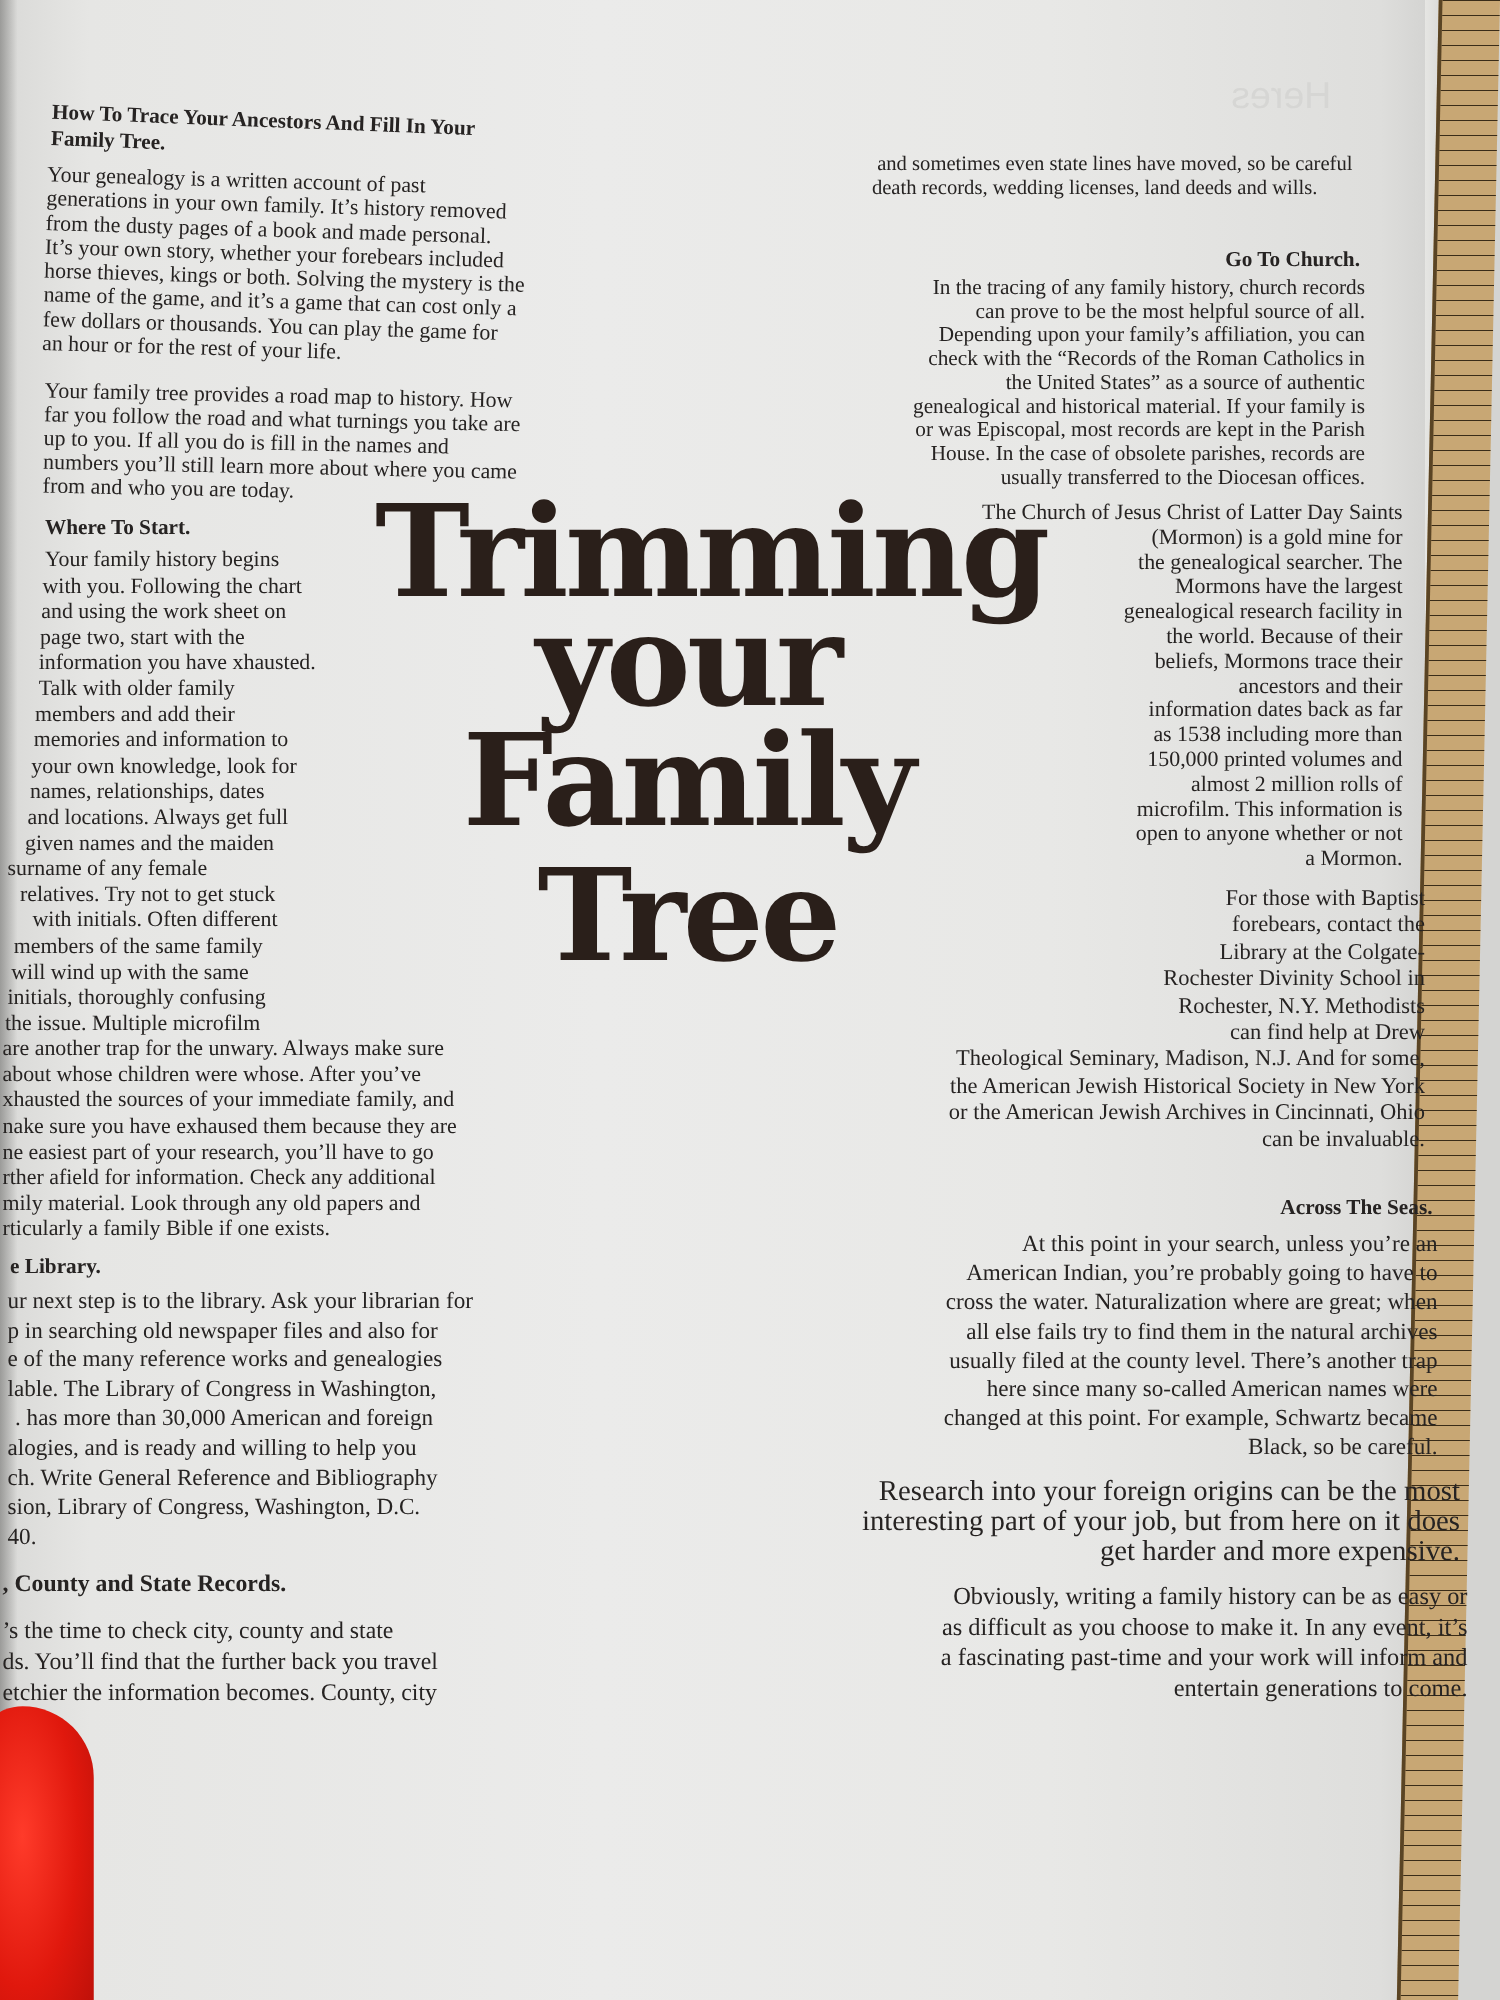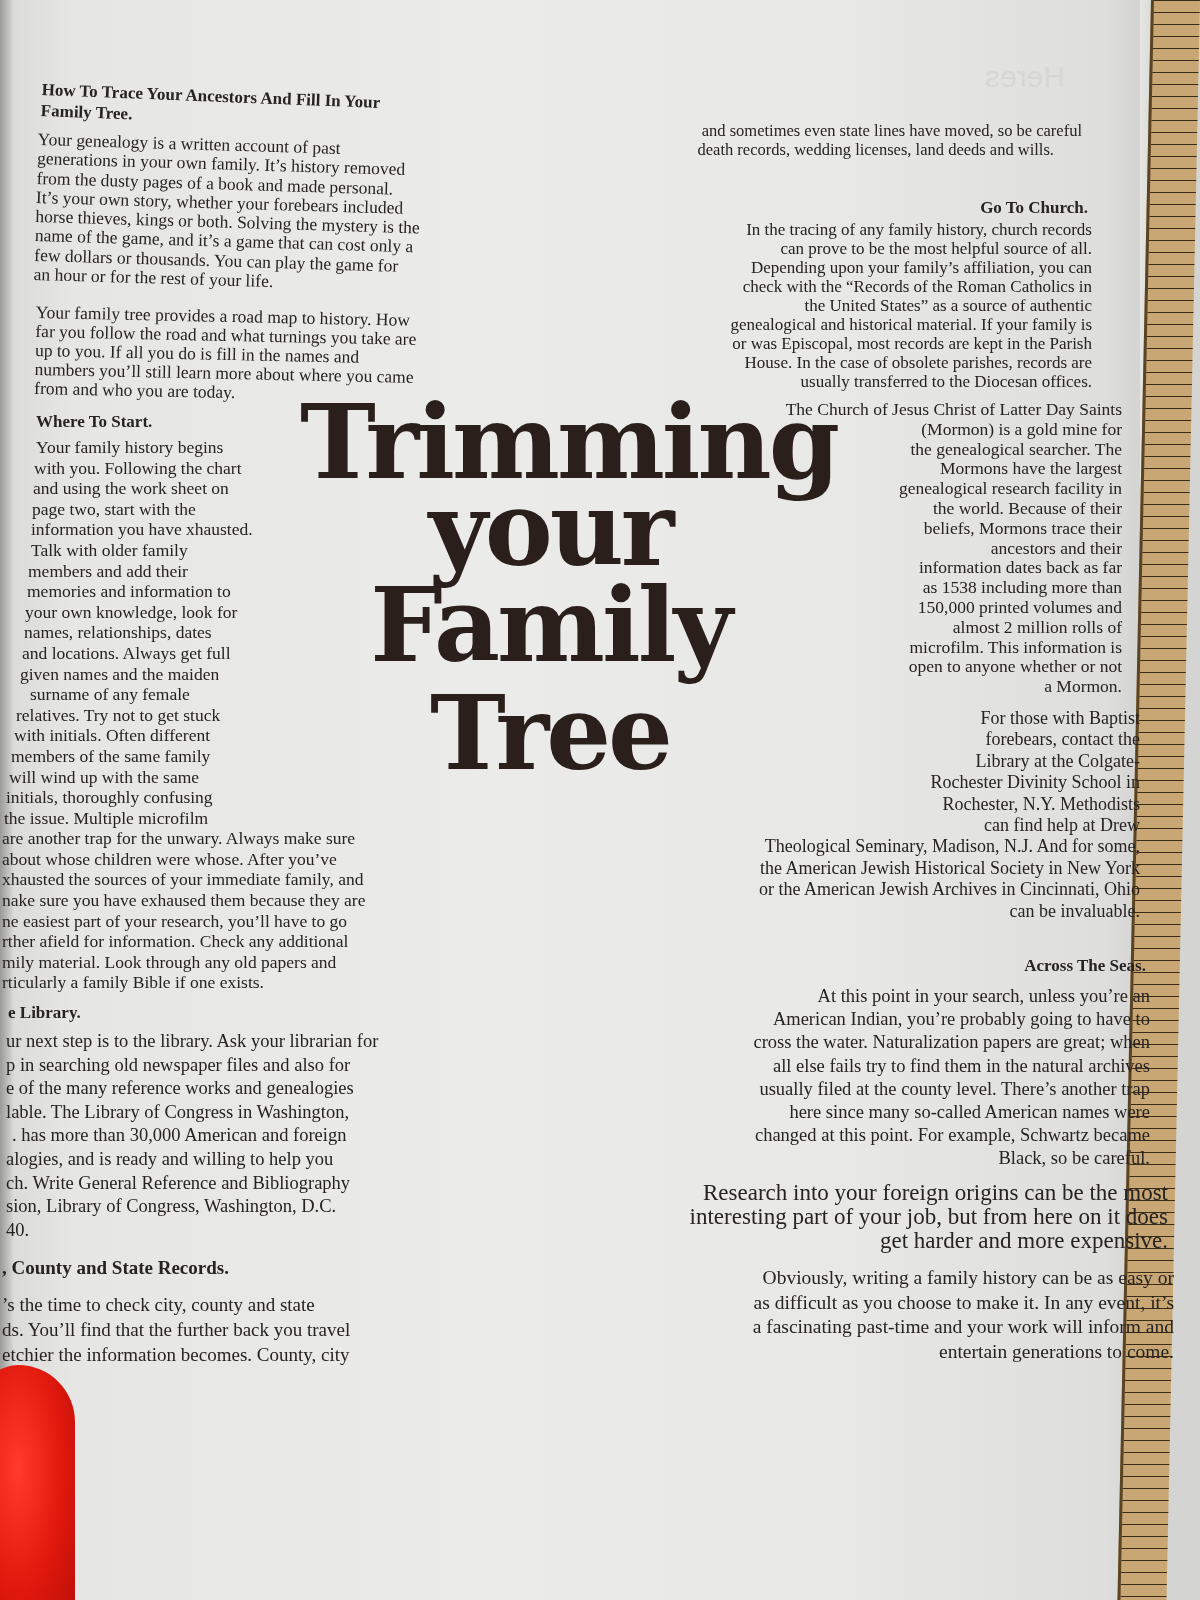--- a/index.html
+++ b/index.html
@@ -92,23 +92,23 @@
   <span class="line" style="padding-left:33px">and using the work sheet on</span>
   <span class="line" style="padding-left:32px">page two, start with the</span>
   <span class="line" style="padding-left:31px">information you have xhausted.</span>
   <span class="line" style="padding-left:31px">Talk with older family</span>
   <span class="line" style="padding-left:28px">members and add their</span>
   <span class="line" style="padding-left:27px">memories and information to</span>
   <span class="line" style="padding-left:25px">your own knowledge, look for</span>
   <span class="line" style="padding-left:24px">names, relationships, dates</span>
   <span class="line" style="padding-left:22px">and locations. Always get full</span>
   <span class="line" style="padding-left:20px">given names and the maiden</span>
-  <span class="line" style="padding-left:30px">surname of any female</span>
+  <span class="line" style="padding-left:6px">surname of any female</span>
   <span class="line" style="padding-left:16px">relatives. Try not to get stuck</span>
-  <span class="line" style="padding-left:14px">with initials. Often different</span>
+  <span class="line" style="padding-left:26px">with initials. Often different</span>
   <span class="line" style="padding-left:11px">members of the same family</span>
   <span class="line" style="padding-left:9px">will wind up with the same</span>
   <span class="line" style="padding-left:6px">initials, thoroughly confusing</span>
   <span class="line" style="padding-left:4px">the issue. Multiple microfilm</span>
   <span class="line" style="padding-left:2px">are another trap for the unwary. Always make sure</span>
   <span class="line" style="padding-left:2px">about whose children were whose. After you’ve</span>
   <span class="line" style="padding-left:2px">xhausted the sources of your immediate family, and</span>
   <span class="line" style="padding-left:2px">nake sure you have exhaused them because they are</span>
   <span class="line" style="padding-left:2px">ne easiest part of your research, you’ll have to go</span>
   <span class="line" style="padding-left:2px">rther afield for information. Check any additional</span>
@@ -191,21 +191,21 @@
   <span class="line">the American Jewish Historical Society in New York</span>
   <span class="line">or the American Jewish Archives in Cincinnati, Ohio</span>
   <span class="line">can be invaluable.</span>
 </div>
 
 <div class="block heading right" style="left:900px; top:956px; width:246px;">Across The Seas.</div>
 
 <div class="block right" style="left:620px; top:985px; width:530px; line-height:23.2px; font-size:18.5px;">
   <span class="line">At this point in your search, unless you’re an</span>
   <span class="line">American Indian, you’re probably going to have to</span>
-  <span class="line">cross the water. Naturalization papers are great; when</span>
+  <span class="line">cross the water. Naturalization where are great; when</span>
   <span class="line">all else fails try to find them in the natural archives</span>
   <span class="line">usually filed at the county level. There’s another trap</span>
   <span class="line">here since many so-called American names were</span>
   <span class="line">changed at this point. For example, Schwartz became</span>
   <span class="line">Black, so be careful.</span>
 </div>
 
 <div class="block right" style="left:640px; top:1181px; width:528px; line-height:24px; font-size:23px;">
   <span class="line">Research into your foreign origins can be the most</span>
   <span class="line">interesting part of your job, but from here on it does</span>

